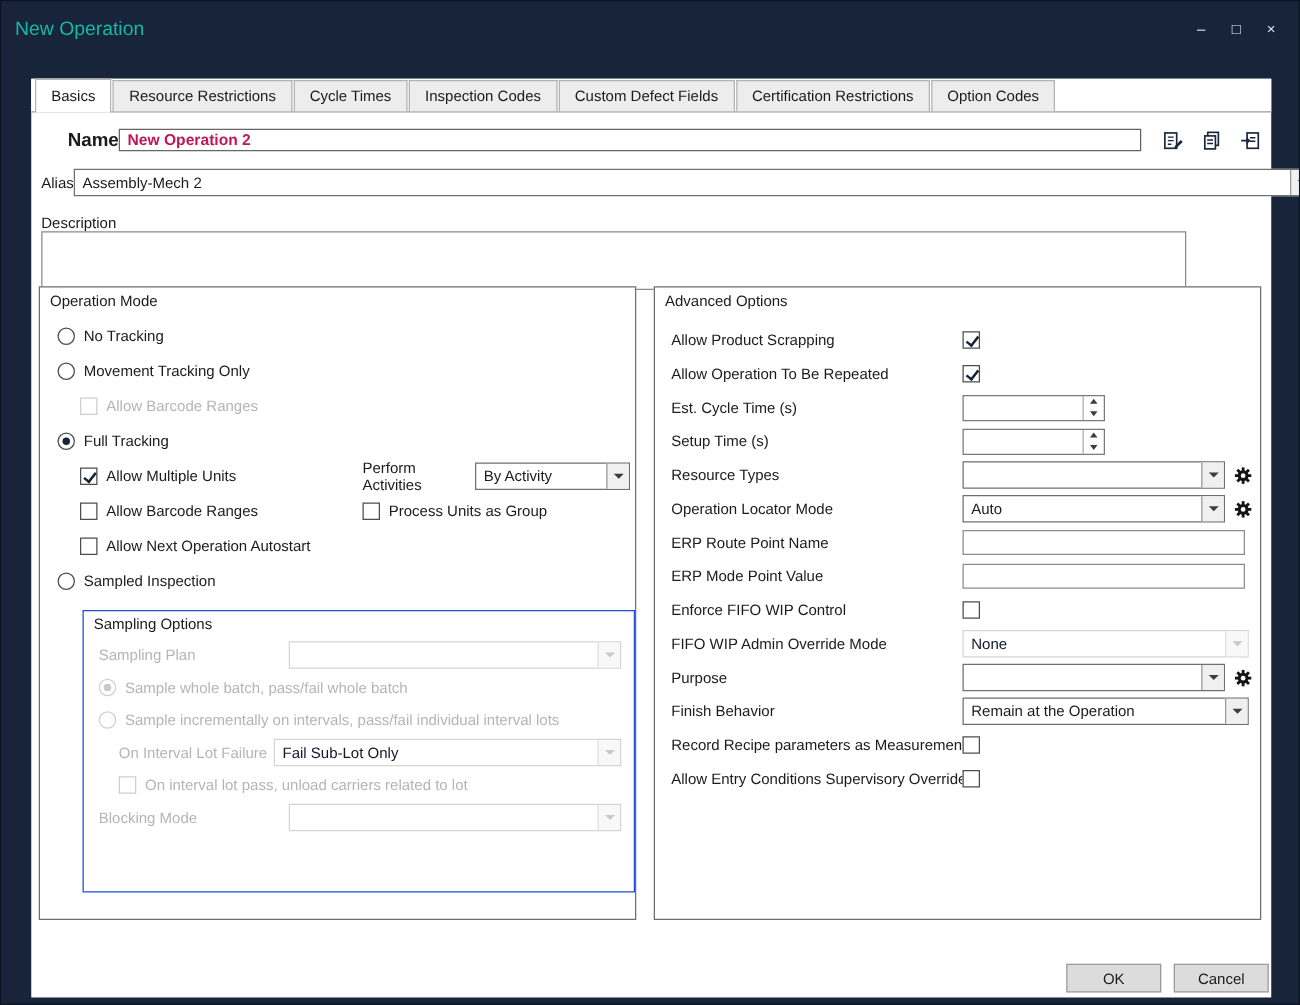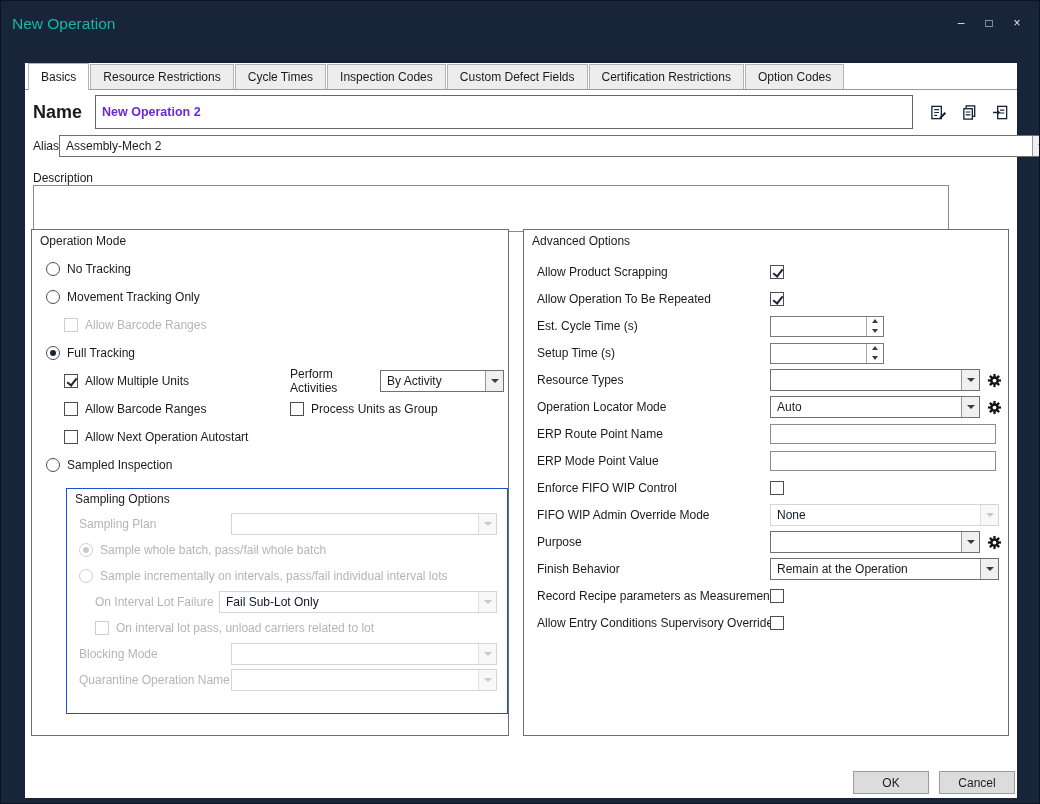--- a/index.html
+++ b/index.html
@@ -17,23 +17,23 @@
   .content { position:absolute; left:24px; top:62px; width:992px; height:735px; background:#fff; }
   
   .tabbar { position:absolute; top:0; left:0; right:0; height:27px; display:flex; align-items:flex-end;
             border-bottom:1px solid #9a9a9a; padding-left:3px; background:#fff; }
   .tab { font-size:12px; padding:5px 12px; background:#ededed; border:1px solid #b3b3b3;
          border-bottom:none; margin-right:1px; cursor:pointer; white-space:nowrap; }
   .tab.active { background:#fff; padding-top:6px; padding-bottom:6px; margin-bottom:-1px; }
   
   .frm-label { font-size:12px; }
   .row-name { position:absolute; left:8px; top:38px; width:976px; height:22px; display:flex; align-items:center; }
-  .row-name .frm-label { width:62px; font-weight:bold; font-size:18px; }
-  .name-input { width:818px; height:34px; border:1px solid #666; background:#fff;
-                font:bold 12.5px "Liberation Sans","DejaVu Sans",sans-serif; padding:0 6px; color:#6d28d9; }
+  .row-name .frm-label { width:62px; font-weight:bold; font-size:15px;text-align:right; }
+  .name-input { width:818px; height:18px; border:1px solid #666; background:#fff;
+                font:bold 12.5px "Liberation Sans","DejaVu Sans",sans-serif; padding:0 6px; color:#be185d; }
   .name-icons { margin-left:auto; display:flex; gap:14px; align-items:center; }
   .icon-btn { display:flex; align-items:center; justify-content:center; cursor:pointer; }
   .row-alias { position:absolute; left:8px; top:72px; width:976px; height:22px; display:flex; align-items:center; }
   .row-alias .frm-label { width:62px; }
   .row-desc { position:absolute; left:8px; top:105px; width:980px; display:flex;flex-direction:column; }
   .row-desc .frm-label { width:62px; padding-top:3px; }
   .desc-input { width:916px; height:47px; border:1px solid #8a8a8a; resize:none;
                 font:12px "Liberation Sans","DejaVu Sans",sans-serif; padding:3px 6px; }
   
   .combo { display:flex; align-items:center; border:1px solid #707070; background:#fff; height:22px; flex:none; }
@@ -285,29 +285,20 @@
             <div class="sg-row">
               <span class="dis">Blocking Mode</span>
               <div class="combo disabled sg-combo">
                 <span class="combo-val"></span>
                 <span class="combo-btn">
                     <i class="tri"></i>
                   </span>
               </div>
             </div>
 
-            <div class="sg-row">
-              <span class="dis">Quarantine Operation Name</span>
-              <div class="combo disabled sg-combo">
-                <span class="combo-val"></span>
-                <span class="combo-btn">
-                    <i class="tri"></i>
-                  </span>
-              </div>
-            </div>
 
           </div>
         </div>
       </div>
     </div>
 
     <div class="groupbox gb-adv">
       <div class="gb-title">Advanced Options</div>
       <div class="adv-body">
 

